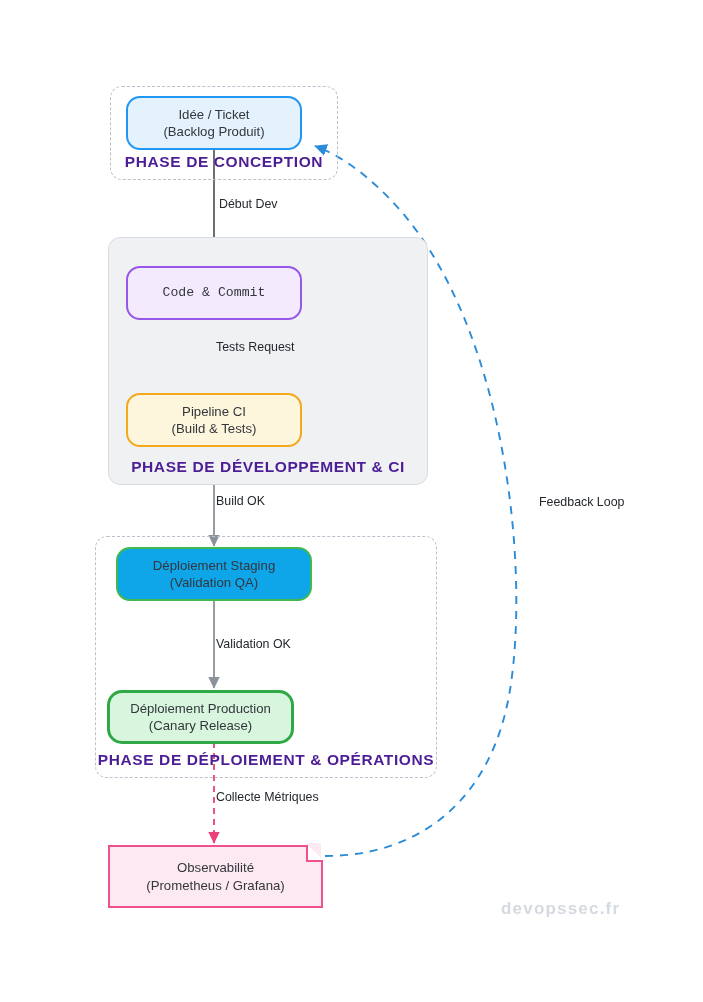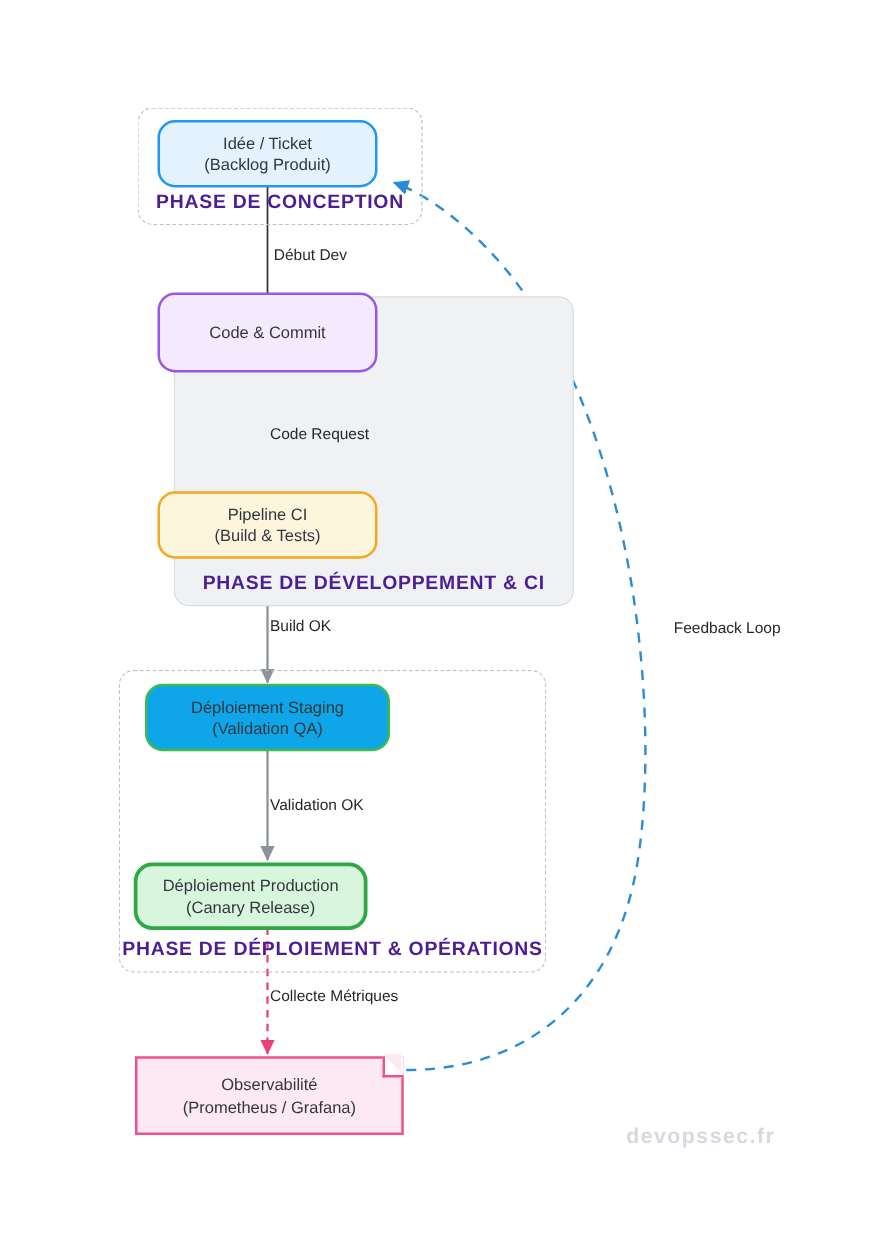--- a/index.html
+++ b/index.html
@@ -31,21 +31,20 @@
     box-sizing: border-box;
     border-radius: 12px;
   }
   .phase.dashed {
     border: 1.4px dashed #b9c2cc;
     background: transparent;
   }
   .phase.solid {
     border: 1.4px solid #d7dde3;
     background: #eff1f3;
-    margin-left: 31px;
   }
   .phase-label {
     position: absolute;
     left: 0;
     right: 0;
     bottom: 8px;
     text-align: center;
     font-size: 15.5px;
     font-weight: bold;
     letter-spacing: 0.6px;
@@ -194,21 +193,21 @@
     <div class="phase-label">PHASE DE DÉPLOIEMENT &amp; OPÉRATIONS</div>
   </div>
 
   <div class="node node-idea" style="left:126px; top:96px; width:176px; height:54px;">
     <span class="lines">
       <span class="l1">Idée / Ticket</span>
       <span class="l2">(Backlog Produit)</span>
     </span>
   </div>
 
-  <div class="node node-code" style="left:126px; top:234px; width:176px; height:64px;">
+  <div class="node node-code" style="left:126px; top:266px; width:176px; height:54px;font-family:Liberation Mono, monospace;">
     <span class="lines">
       <span class="l1">Code &amp; Commit</span>
     </span>
   </div>
 
   <div class="node node-ci" style="left:126px; top:393px; width:176px; height:54px;">
     <span class="lines">
       <span class="l1">Pipeline CI</span>
       <span class="l2">(Build &amp; Tests)</span>
     </span>
@@ -231,21 +230,21 @@
   <div class="node node-note" style="left:108px; top:845px; width:215px; height:63px;">
     <span class="note-fold"></span>
     <span class="lines">
       <span class="l1">Observabilité</span>
       <span class="l2">(Prometheus / Grafana)</span>
     </span>
   </div>
 
   <div class="edge-label" style="left:219px; top:197px;">Début Dev</div>
 
-  <div class="edge-label" style="left:216px; top:340px;">Code Request</div>
+  <div class="edge-label" style="left:216px; top:340px;">Tests Request</div>
 
   <div class="edge-label" style="left:216px; top:494px;">Build OK</div>
 
   <div class="edge-label" style="left:216px; top:637px;">Validation OK</div>
 
   <div class="edge-label" style="left:216px; top:790px;">Collecte Métriques</div>
 
   <div class="edge-label" style="left:539px; top:495px;">Feedback Loop</div>
 
   <div class="watermark" style="left:501px; top:899px;">devopssec.fr</div>

